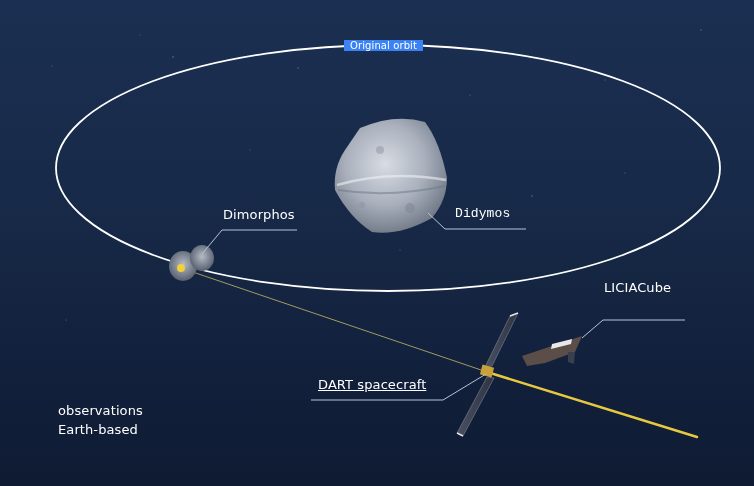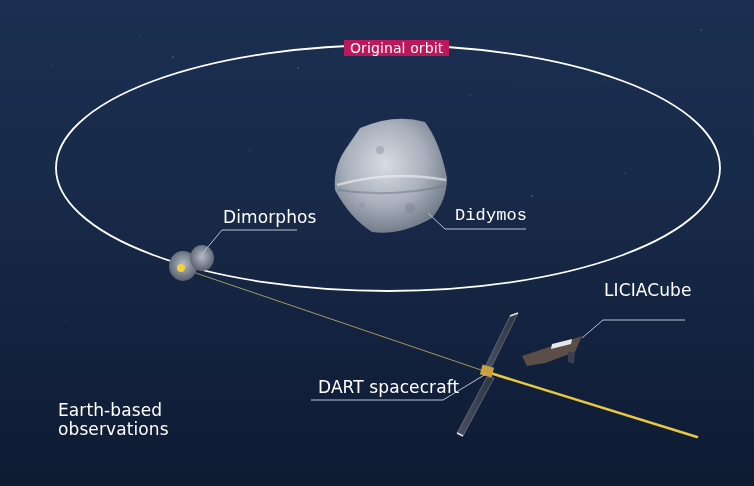--- a/index.html
+++ b/index.html
@@ -11,25 +11,25 @@
     }
     #scene { position: absolute; left: 0; top: 0; }
     .label {
       position: absolute;
       color: #ffffff;
       font-family: "DejaVu Sans", sans-serif;
       white-space: nowrap;
       letter-spacing: 0.1px;
     }
     .orbit-label {
-      font-size: 14px;
-      background: #be185d;
+      font-size: 10px;
+      background: #3b82f6;
       padding: 0 6px;
     }
-    .big { font-size: 17px; }
+    .big { font-size: 13px; }
   </style>
 </head>
 <body>
 
 <svg id="scene" width="754" height="486" viewBox="0 0 754 486" xmlns="http://www.w3.org/2000/svg">
   <defs>
     <radialGradient id="rockG" cx="45%" cy="40%" r="65%">
       <stop offset="0%" stop-color="#d8dce3"></stop>
       <stop offset="55%" stop-color="#a9b0bc"></stop>
       <stop offset="100%" stop-color="#6b7382"></stop>
@@ -100,18 +100,18 @@
     <polyline points="582,338 603,320 685,320"></polyline>
     <polyline points="486,374 443,400 311,400"></polyline>
   </g>
 </svg>
 
 <div class="label orbit-label" style="left:344px; top:40px;">Original orbit</div>
 
 <div class="label big" style="left:223px; top:207px;">Dimorphos</div>
 <div class="label big" style="left:455px; top:206px;font-family:Liberation Mono, monospace;">Didymos</div>
 <div class="label big" style="left:604px; top:280px;">LICIACube</div>
-<div class="label big" style="left:318px; top:377px;">DART spacecraft</div>
+<div class="label big" style="left:318px; top:377px;text-decoration:underline;">DART spacecraft</div>
 
 <div style="position:absolute; left:58px; top:401px; line-height:19px;">
+  <div class="label big" style="position:static;">observations</div>
   <div class="label big" style="position:static;">Earth-based</div>
-  <div class="label big" style="position:static;">observations</div>
 </div>
 
 </body></html>

